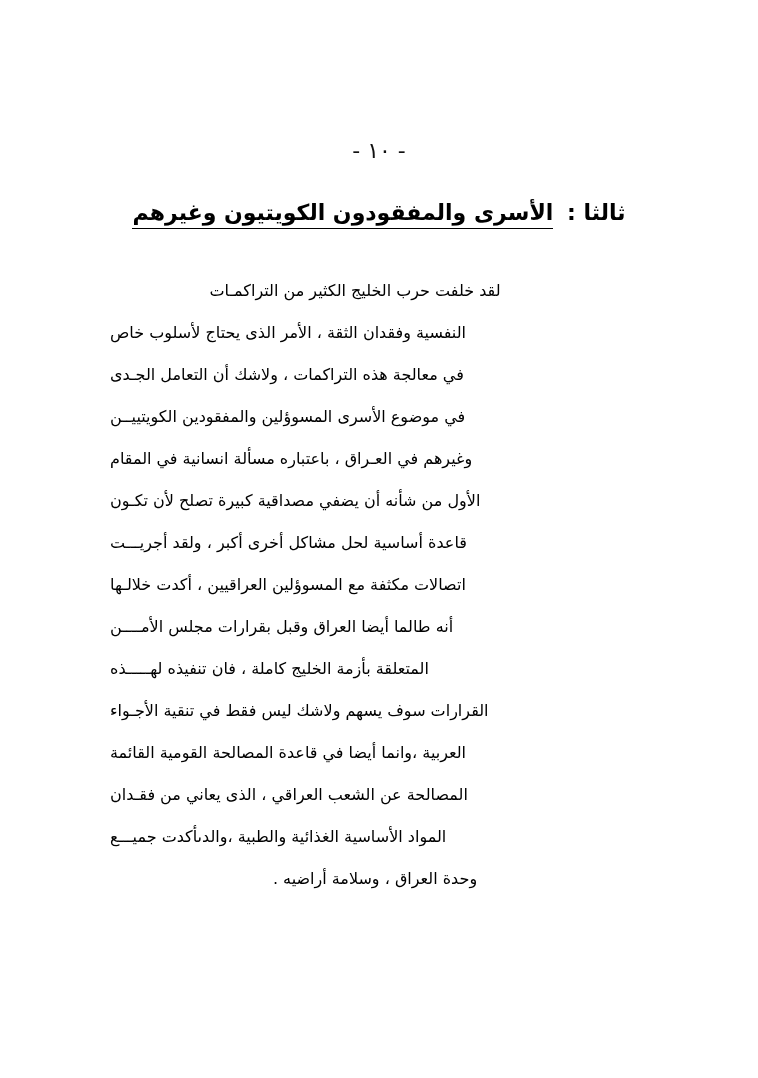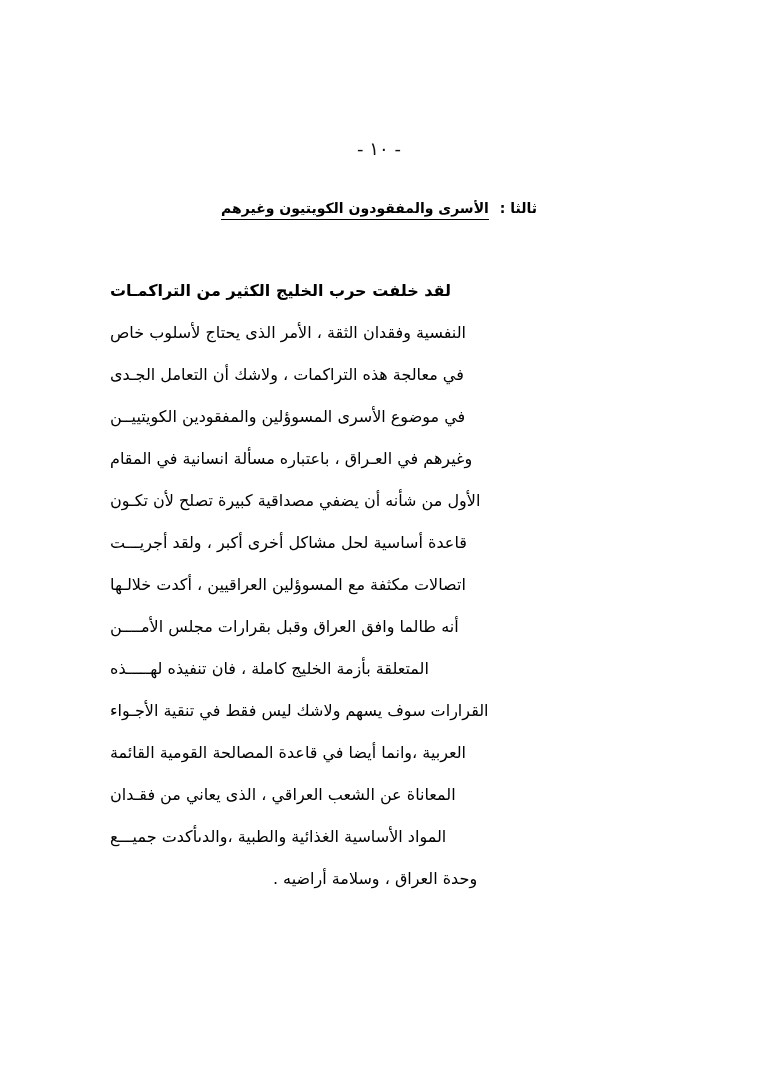--- a/index.html
+++ b/index.html
@@ -17,31 +17,31 @@
     font-family: "DejaVu Sans", sans-serif;
     color: #000000;
     direction: rtl;
   }
   .page-number {
     position: absolute;
     top: 138px;
     left: 0;
     right: 0;
     text-align: center;
-    font-size: 18px;
+    font-size: 22px;
     letter-spacing: 2px;
     color: #111;
   }
   .heading {
     position: absolute;
     top: 200px;
     right: 60px;
     left: 60px;
     text-align: center;
-    font-size: 14px;
+    font-size: 22px;
     font-weight: bold;
     letter-spacing: 0px;
     color: #000;
   }
   .heading .label {
     display: inline-block;
     margin-left: 6px;
   }
   .heading .title {
     display: inline-block;
@@ -59,23 +59,22 @@
     font-size: 16px;
     line-height: 1.05;
     height: 42px;
     white-space: nowrap;
     color: #000;
     display: flex;
     align-items: flex-end;
     justify-content: flex-end;
   }
   .line.indent-first {
-    justify-content: flex-end;
+    justify-content: center;
     padding-right: 40px;
-    font-weight: bold;
   }
   .line.center-last {
     justify-content: center;
   }
   .line span {
     display: inline-block;
   }
 </style>
 </head>
 <body>
@@ -108,33 +107,33 @@
     <div class="line">
         <span>الأول من شأنه أن يضفي مصداقية كبيرة تصلح لأن تكـون</span>
       </div>
     <div class="line">
         <span>قاعدة أساسية لحل مشاكل أخرى أكبر ، ولقد أجريـــت</span>
       </div>
     <div class="line">
         <span>اتصالات مكثفة مع المسوؤلين العراقيين ، أكدت خلالـها</span>
       </div>
     <div class="line">
-        <span>أنه طالما وافق العراق وقبل بقرارات مجلس الأمــــن</span>
+        <span>أنه طالما أيضا العراق وقبل بقرارات مجلس الأمــــن</span>
       </div>
     <div class="line">
         <span>المتعلقة بأزمة الخليج كاملة ، فان تنفيذه لهـــــذه</span>
       </div>
     <div class="line">
         <span>القرارات سوف يسهم ولاشك ليس فقط في تنقية الأجـواء</span>
       </div>
     <div class="line">
         <span>العربية ،وانما أيضا في قاعدة المصالحة القومية القائمة</span>
       </div>
     <div class="line">
-        <span>المعاناة عن الشعب العراقي ، الذى يعاني من فقـدان</span>
+        <span>المصالحة عن الشعب العراقي ، الذى يعاني من فقـدان</span>
       </div>
     <div class="line">
         <span>المواد الأساسية الغذائية والطبية ،والدىأكدت جميـــع</span>
       </div>
     <div class="line center-last">
         <span>وحدة العراق ، وسلامة أراضيه .</span>
       </div>
   </div>
 
 </div>

